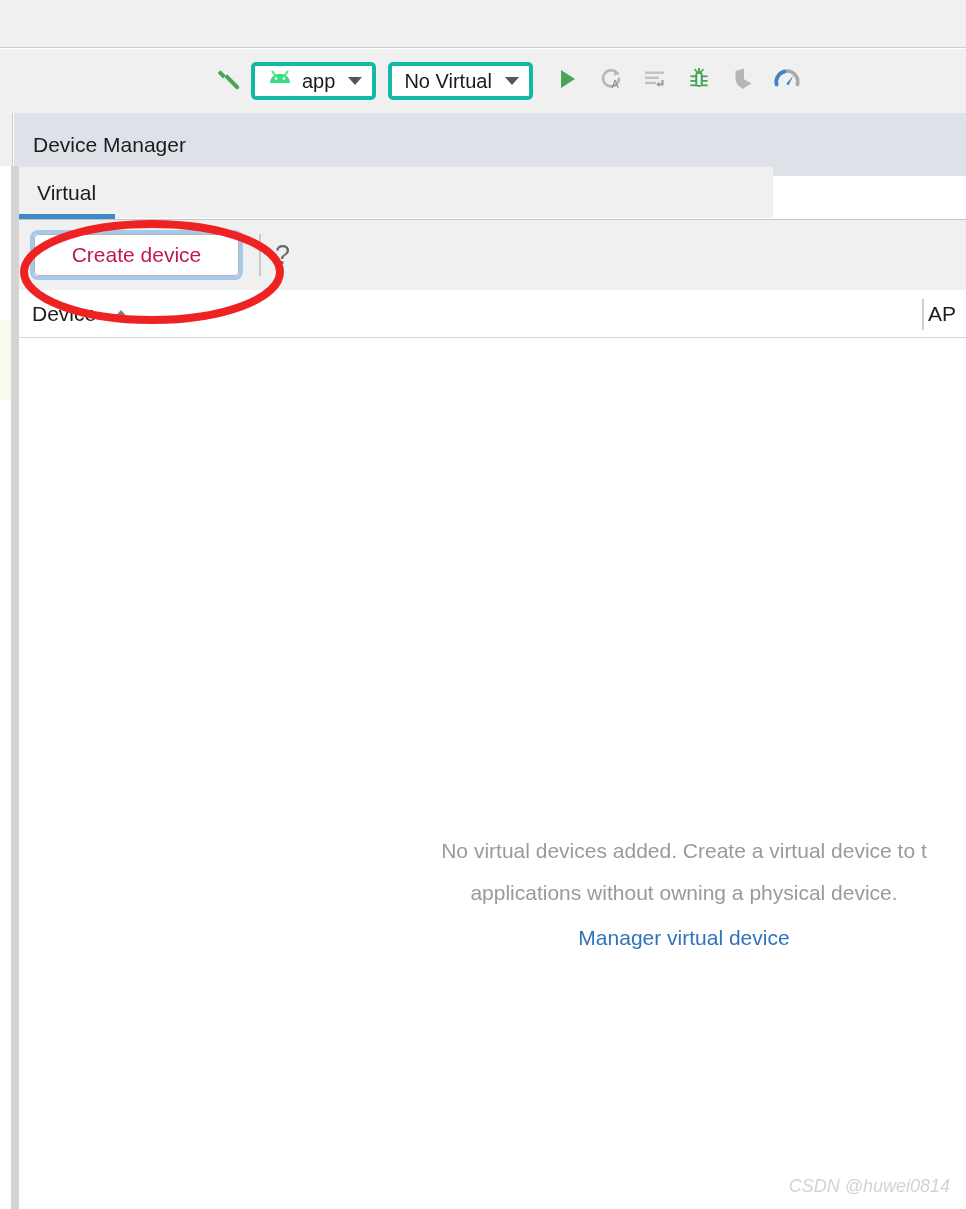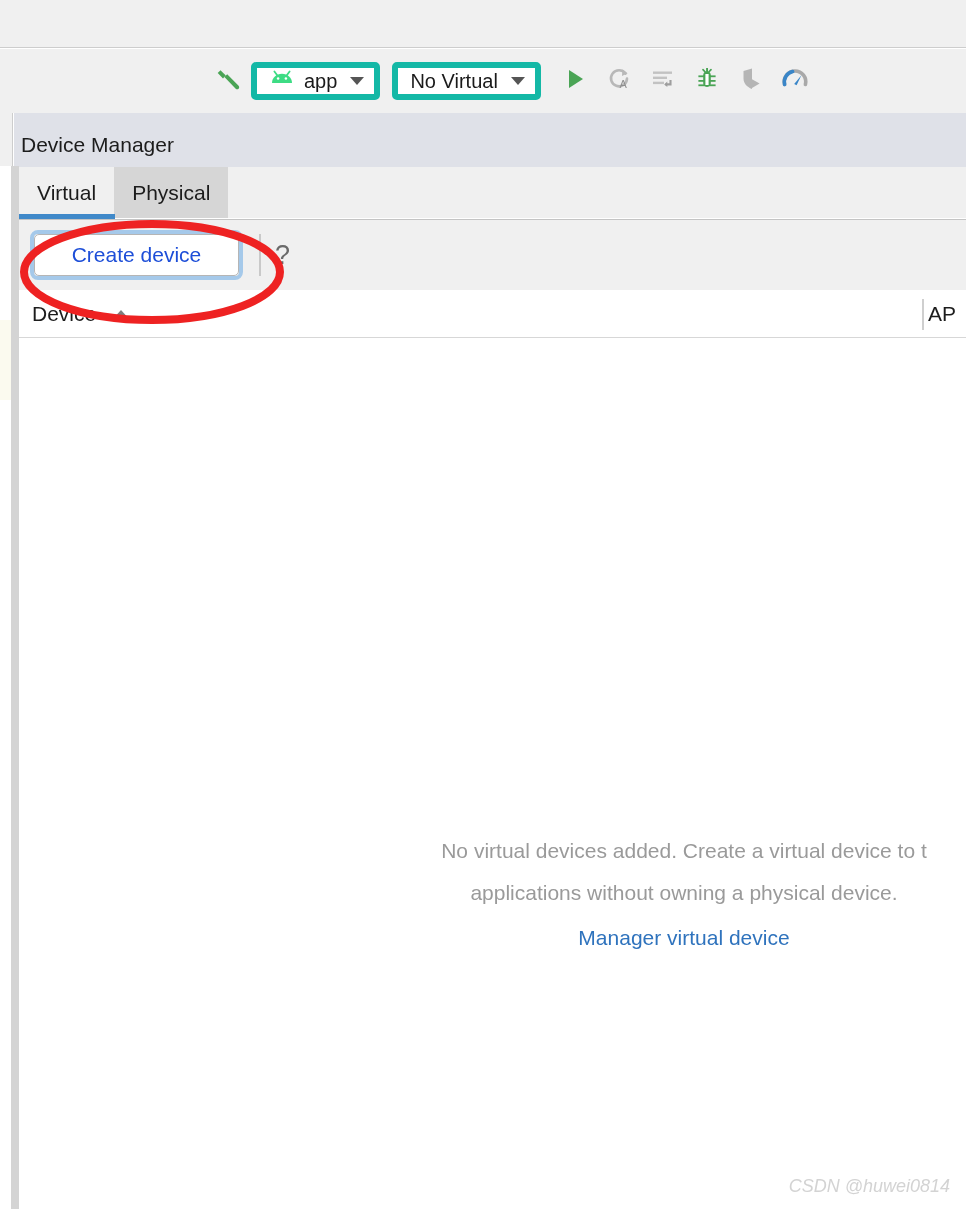--- a/index.html
+++ b/index.html
@@ -39,21 +39,21 @@
 
   .tb-icon-btn {
     width: 44px; height: 44px;
     display: flex; align-items: center; justify-content: center;
     flex: none;
   }
 
   .combo {
     height: 38px;
     background: #ffffff;
-    border: 6px solid #14b8a6;
+    border: 4px solid #14b8a6;
     border-radius: 5px;
     display: flex;
     align-items: center;
     box-sizing: border-box;
     padding: 0 10px 0 12px;
     flex: none;
     margin-right: 12px;
   }
   .combo-label {
     font-size: 20px;
@@ -78,21 +78,21 @@
     border-right: 1px solid #cdcdcd;
     box-sizing: border-box;
   }
   .dm-header {
     position: absolute;
     left: 14px; top: 113px;
     width: 952px; height: 63px;
     background: #dfe1e8;
     display: flex;
     align-items: center;
-    padding-left: 7px;
+    padding-left: 19px;
     box-sizing: border-box;
   }
   .dm-header-title {
     font-size: 21px;
     color: #1c1c1c;
   }
 
   
   .left-gutter {
     position: absolute;
@@ -110,21 +110,21 @@
     position: absolute;
     left: 0; top: 320px;
     width: 11px; height: 80px;
     background: #fbfaef;
   }
 
   
   .tabs {
     position: absolute;
     left: 19px; top: 167px;
-    width: 947px; height: 51px;
+    width: 754px; height: 51px;
     background: #f0f0f0;
     display: flex;
     align-items: stretch;
   }
   .tab {
     display: flex;
     align-items: center;
     padding: 0 18px;
     font-size: 21px;
     color: #1c1c1c;
@@ -162,21 +162,21 @@
     padding: 0;
     display: inline-block;
   }
   .create-device-btn {
     background: #ffffff;
     border: 1px solid #b5b5b5;
     border-radius: 5px;
     height: 42px;
     min-width: 205px;
     font-size: 21px;
-    color: #1d4ed8;
+    color: #be185d;
     font-family: "Liberation Sans", sans-serif;
     cursor: pointer;
     display: flex;
     align-items: center;
     justify-content: center;
     box-sizing: border-box;
   }
   .sep-vert {
     width: 2px;
     height: 42px;
@@ -389,23 +389,20 @@
 </div>
 
 <div class="left-gutter"></div>
 <div class="left-gutter-yellow"></div>
 <div class="left-gutter-strip"></div>
 
 <div class="tabs">
   <div class="tab">
     <span>Virtual</span>
   </div>
-  <div class="tab hovered">
-    <span>Physical</span>
-  </div>
 </div>
 <div class="tab-underline"></div>
 <div class="tabs-bottom-border"></div>
 
 <div class="action-bar">
   <span class="focus-ring">
     <button class="create-device-btn">Create device</button>
   </span>
   <span class="sep-vert"></span>
   <span class="help-icon">?</span>

